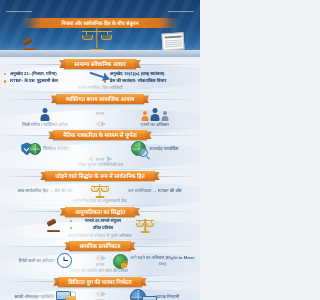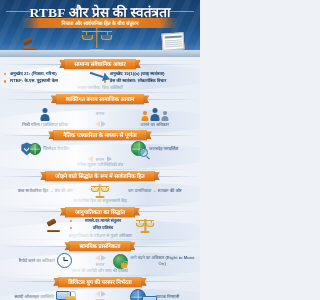--- a/index.html
+++ b/index.html
@@ -166,21 +166,20 @@
 </style>
 </head>
 <body>
 
 <div id="poster">
 
   <div class="header">
     <div class="hdr-rays"></div>
     <div class="title-rule l"></div>
     <div class="title-rule r"></div>
-    <div class="title">RTBF और प्रेस की स्वतंत्रता</div>
     <div class="subtitle-wrap">
       <div class="subtitle">निजता और सार्वजनिक हित के बीच संतुलन</div>
     </div>
 
     <div class="hdr-art">
       <div style="position:absolute;left:22px;bottom:6px;">
         <div class="gavel">
             <div class="head"></div>
             <div class="handle"></div>
             <div class="block"></div>

